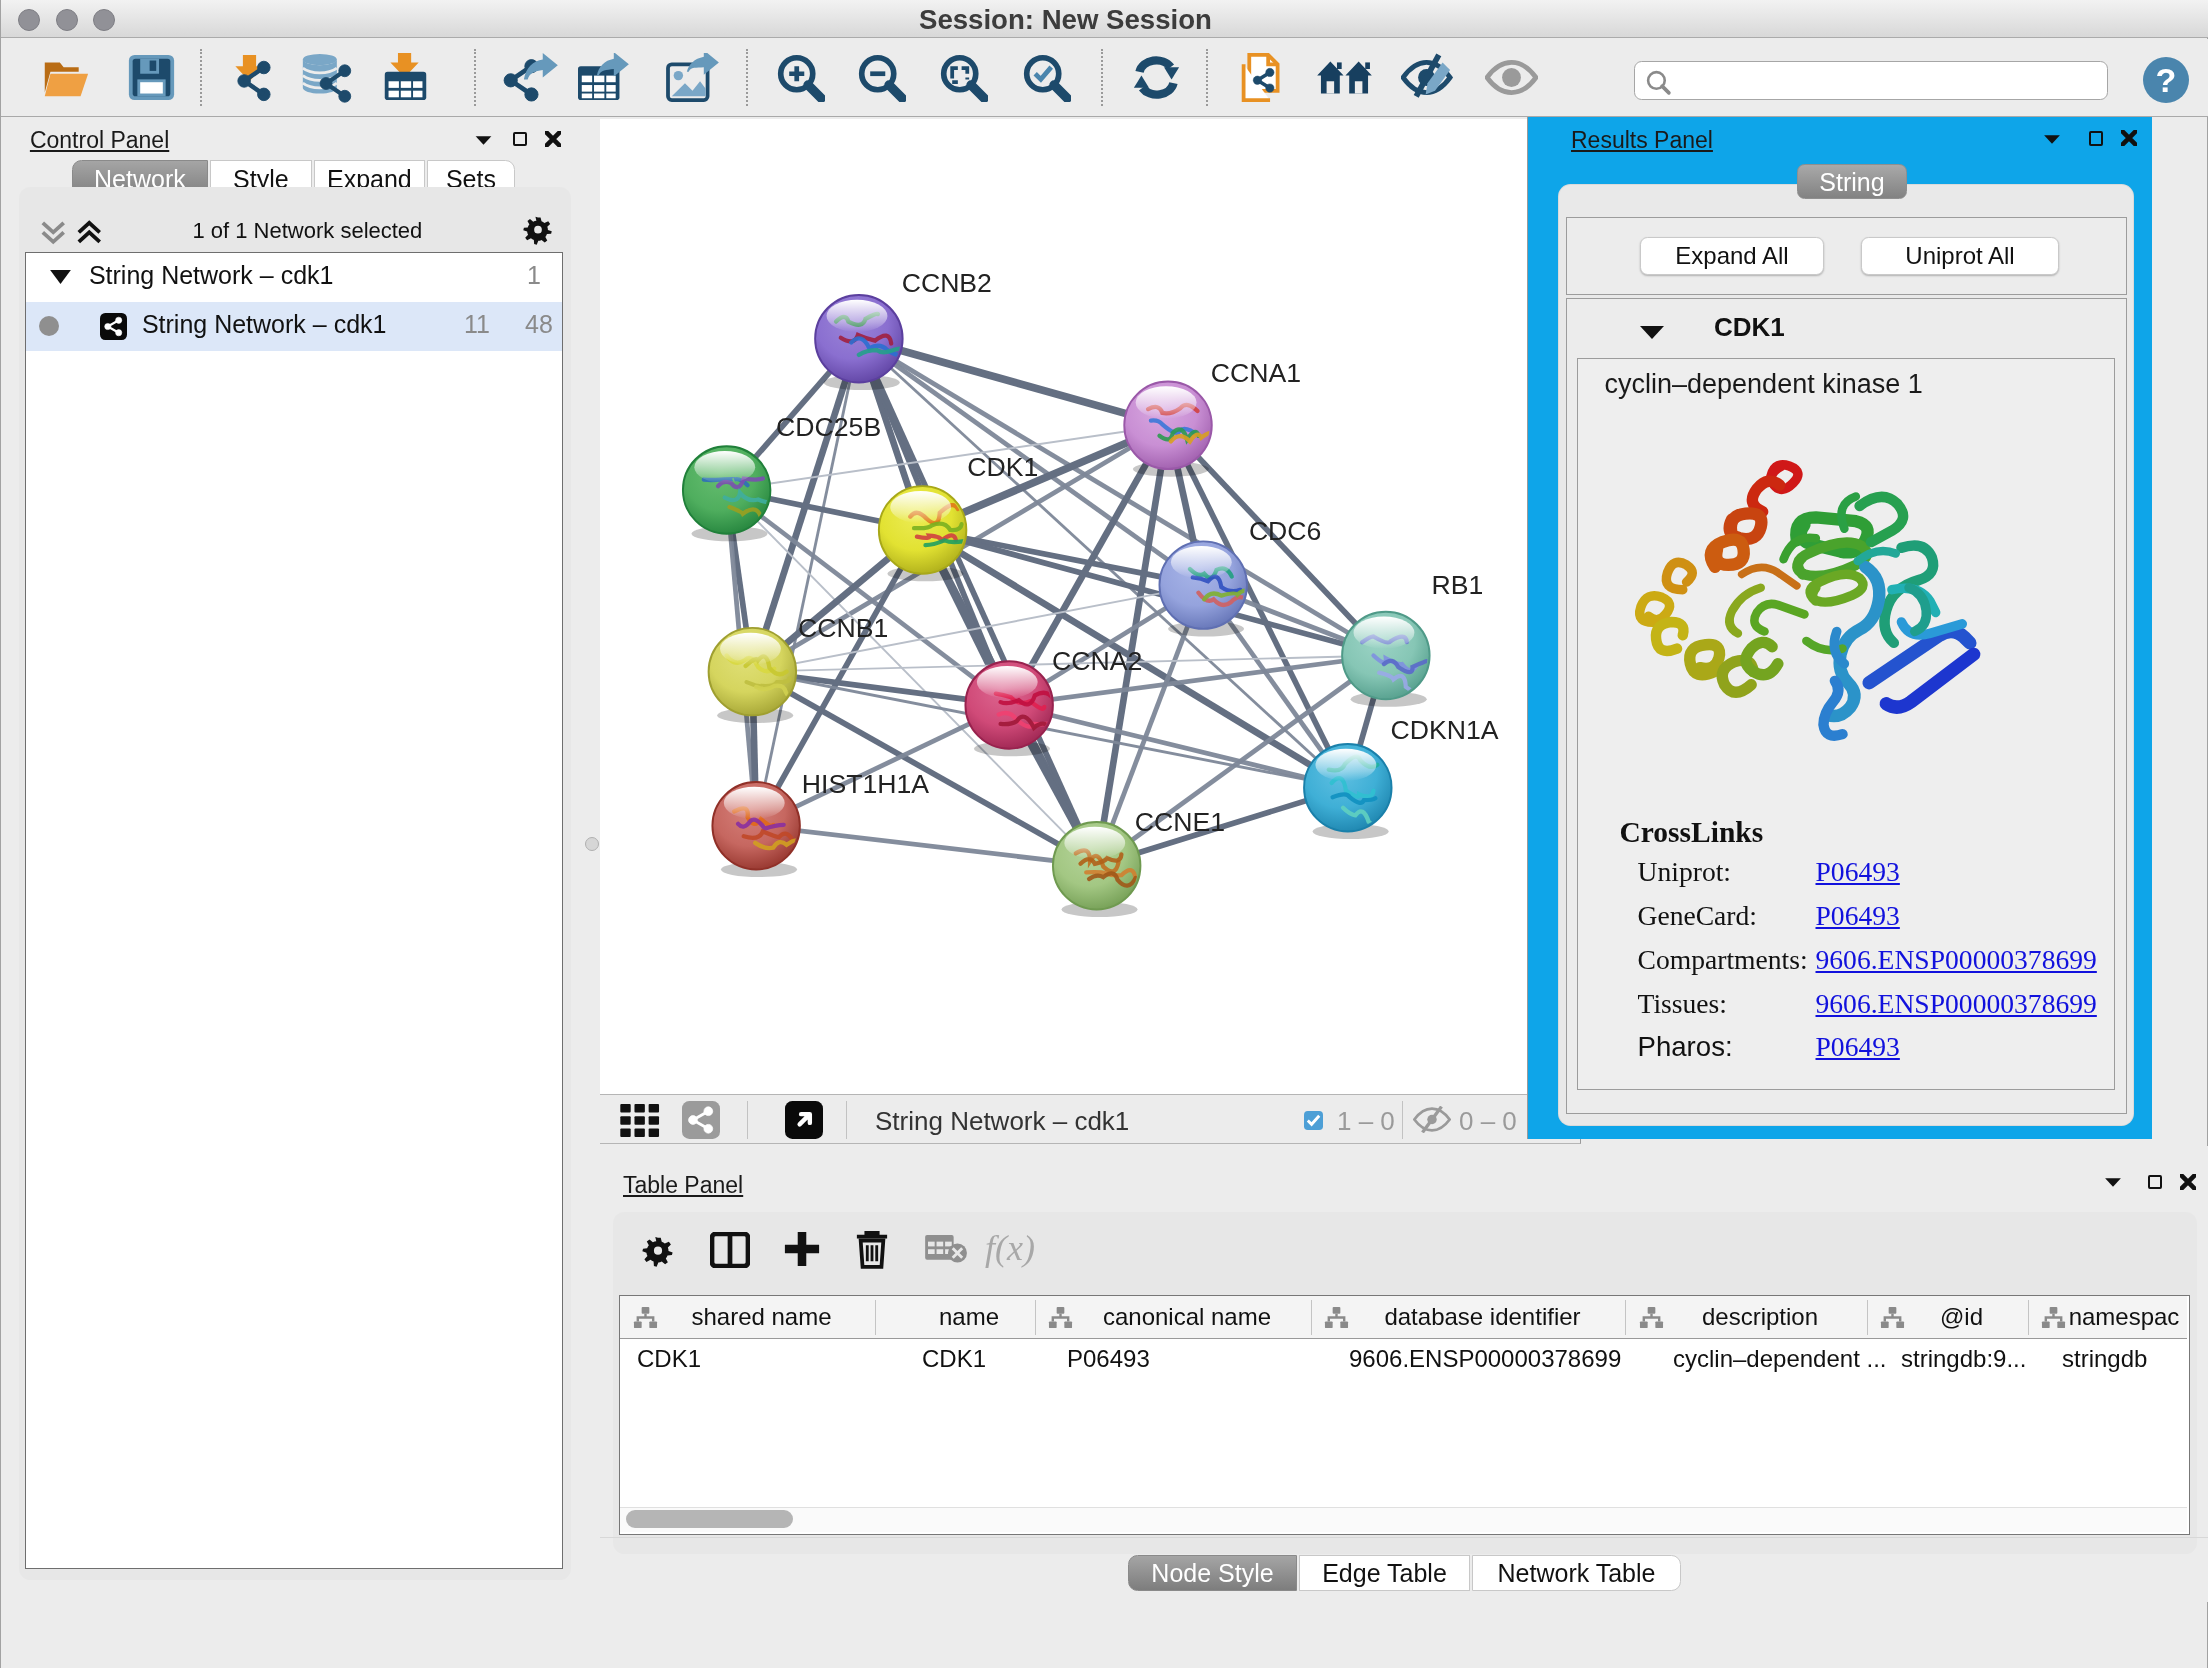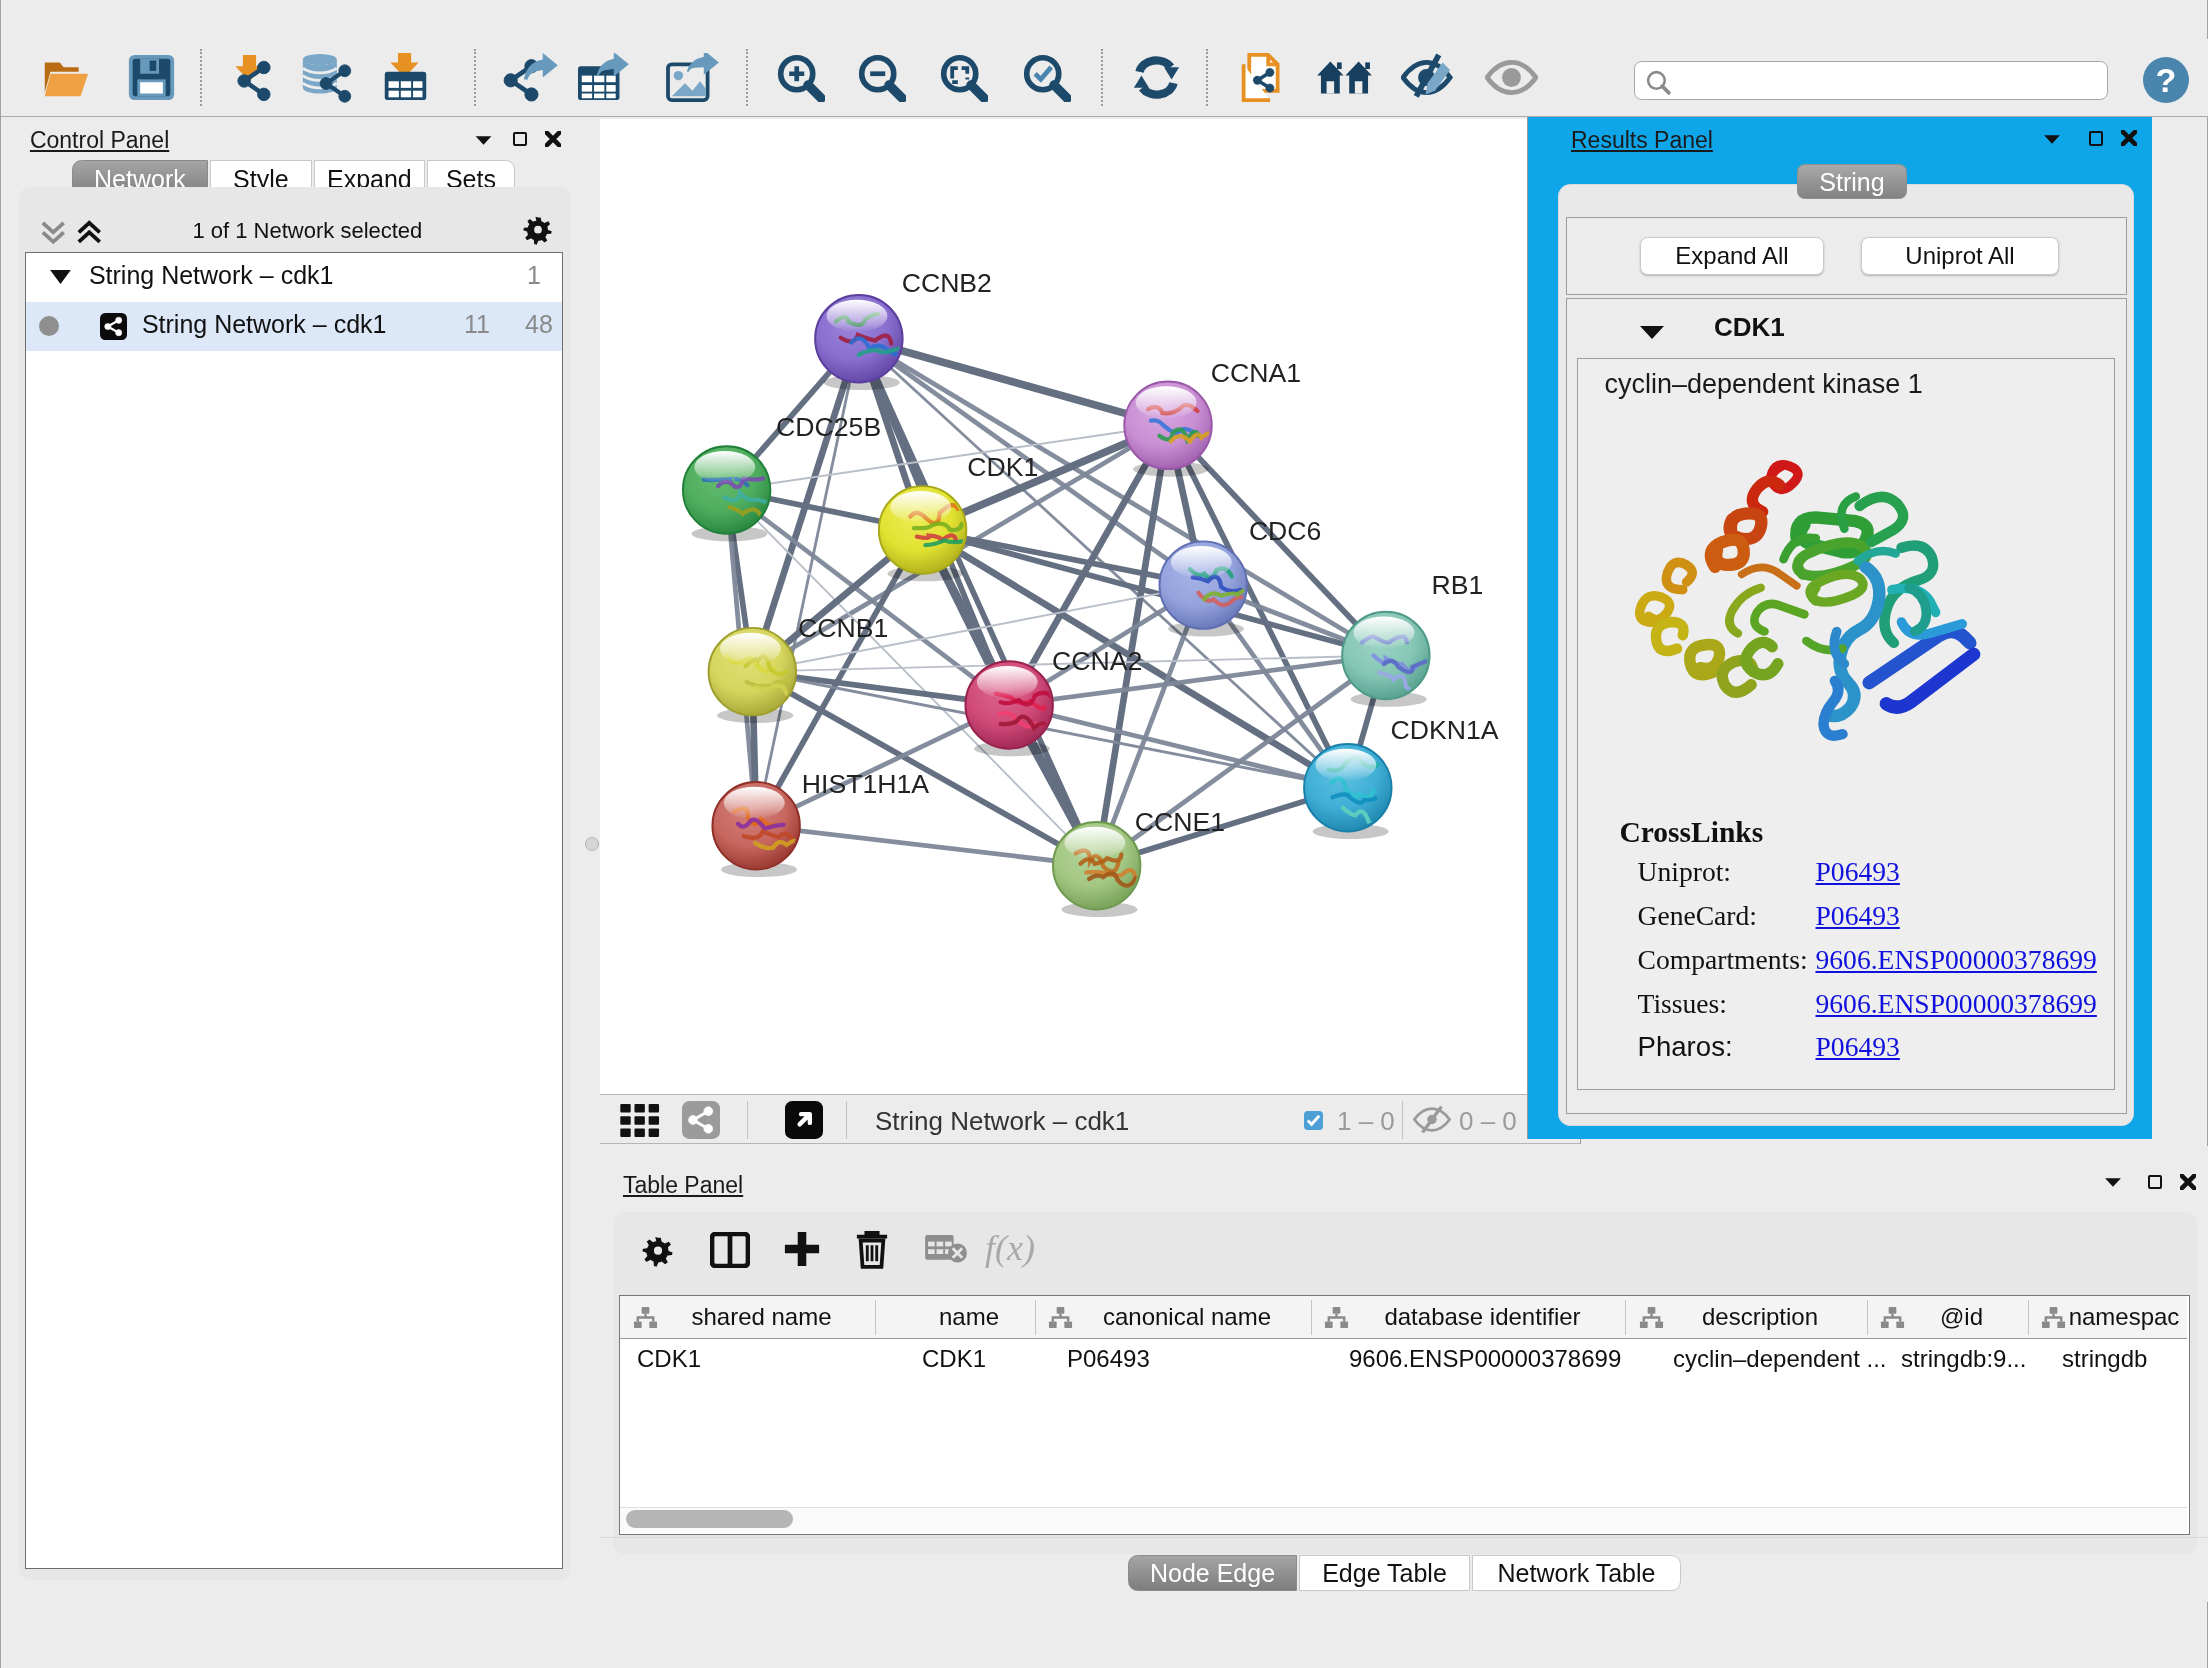--- a/index.html
+++ b/index.html
@@ -80,20 +80,26 @@
           <circle cx="1416" cy="828" r="44"></circle>
         </clipPath>
 <clipPath id="cJ">
           <circle cx="794" cy="868" r="44"></circle>
         </clipPath>
 <clipPath id="cK">
           <circle cx="1152" cy="910" r="44"></circle>
         </clipPath>
       </defs>
 </svg>
+<div id="titlebar">
+  <div class="tl" style="left:17px"></div>
+  <div class="tl" style="left:55px"></div>
+  <div class="tl" style="left:92px"></div>
+  <div id="title">Session: New Session</div>
+</div>
 <div id="toolbar">
   <svg class="tbi" style="left:40px" width="49" height="49" viewBox="0 0 52 52">
         <path d="M4 10 L20 10 L24 15 L40 15 L40 20 L10 20 L4 42 Z" fill="#b96c14"></path>
         <path d="M10 22 L50 22 L42 46 L4 46 Z" fill="#efa043"></path>
       </svg>
   <svg class="tbi" style="left:126px" width="49" height="49" viewBox="0 0 52 52">
         <rect x="2" y="2" width="48" height="48" rx="6" fill="#6699bb"></rect>
         <rect x="6" y="6" width="40" height="40" rx="3" fill="#1d4a6b"></rect>
         <rect x="14" y="6" width="20" height="16" fill="#6699bb"></rect>
         <rect x="24" y="8" width="7" height="11" fill="#1d4a6b"></rect>
@@ -805,19 +811,19 @@
 <div class="abs" style="left:447px; top:49px; font-size:24px; color:#111;">P06493</div>
 <div class="abs" style="left:729px; top:49px; font-size:24px; color:#111;">9606.ENSP00000378699</div>
 <div class="abs" style="left:1053px; top:49px; font-size:24px; color:#111;">cyclin–dependent ...</div>
 <div class="abs" style="left:1281px; top:49px; font-size:24px; color:#111;">stringdb:9...</div>
 <div class="abs" style="left:1442px; top:49px; font-size:24px; color:#111;">stringdb</div>
     <div class="abs" style="left:0; top:211px; width:1567px; height:25px; background:#fafafa; border-top:1px solid #e0e0e0;"></div>
     <div class="abs" style="left:5.7px; top:214px; width:167px; height:18px; background:#b5b5b5; border-radius:9.5px;"></div>
   </div>
 
   <div class="abs" style="left:0px; top:391px; width:1609px; height:0; border-top:1.9px solid #d8d8d8;"></div>
-  <div class="tab tabsel" style="left:528px; top:409px; width:169px; height:36px; line-height:34px; border-radius:9.5px 0 0 9.5px;">Node Edge</div>
+  <div class="tab tabsel" style="left:528px; top:409px; width:169px; height:36px; line-height:34px; border-radius:9.5px 0 0 9.5px;">Node Style</div>
   <div class="tab" style="left:699px; top:409px; width:171px; height:36px; line-height:34px;">Edge Table</div>
   <div class="tab" style="left:872px; top:409px; width:209px; height:36px; line-height:34px; border-radius:0 9.5px 9.5px 0;">Network Table</div>
 </div>
 
 </div>
 
 
 </body></html>

